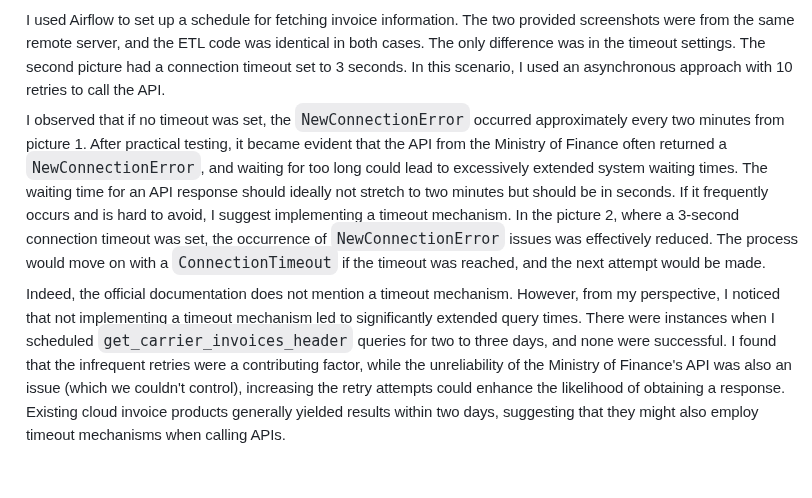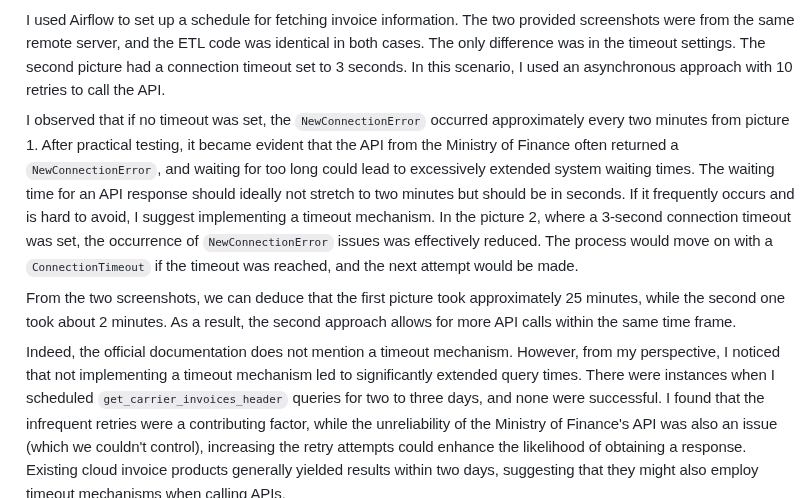--- a/index.html
+++ b/index.html
@@ -24,30 +24,29 @@
     -webkit-font-smoothing: antialiased;
   }
   .doc p {
     margin: 0 0 7px 16px;
   }
   .doc p:last-child {
     margin-bottom: 0;
   }
   .doc code {
     font-family: "DejaVu Sans Mono", "Liberation Mono", monospace;
-    font-size: 11px;
+    font-size: 15px;
     letter-spacing: 0;
     background: var(--code-bg, #ececee);
     color: var(--code-text, #24292f);
-    padding: 2px 6px 3px 6px;
+    padding: 8px 6px 3px 6px;
     border-radius: 8px;
     white-space: nowrap;
   }
 </style>
 </head>
 <body>
 
 <div class="doc">
     <p><span>I used Airflow to set up a schedule for fetching invoice information. The two provided screenshots were from the same remote server, and the ETL code was identical in both cases. The only difference was in the timeout settings. The second picture had a connection timeout set to 3 seconds. In this scenario, I used an asynchronous approach with 10 retries to call the API.</span></p>
     <p><span>I observed that if no timeout was set, the </span><code>NewConnectionError</code><span> occurred approximately every two minutes from picture 1. After practical testing, it became evident that the API from the Ministry of Finance often returned a </span><code>NewConnectionError</code><span>, and waiting for too long could lead to excessively extended system waiting times. The waiting time for an API response should ideally not stretch to two minutes but should be in seconds. If it frequently occurs and is hard to avoid, I suggest implementing a timeout mechanism. In the picture 2, where a 3-second connection timeout was set, the occurrence of </span><code>NewConnectionError</code><span> issues was effectively reduced. The process would move on with a </span><code>ConnectionTimeout</code><span> if the timeout was reached, and the next attempt would be made.</span></p>
-    <p><span>From the two screenshots, we can deduce that the first picture took approximately 25 minutes, while the second one took about 2 minutes. As a result, the second approach allows for more API calls within the same time frame.</span></p>
     <p><span>Indeed, the official documentation does not mention a timeout mechanism. However, from my perspective, I noticed that not implementing a timeout mechanism led to significantly extended query times. There were instances when I scheduled </span><code>get_carrier_invoices_header</code><span> queries for two to three days, and none were successful. I found that the infrequent retries were a contributing factor, while the unreliability of the Ministry of Finance's API was also an issue (which we couldn't control), increasing the retry attempts could enhance the likelihood of obtaining a response. Existing cloud invoice products generally yielded results within two days, suggesting that they might also employ timeout mechanisms when calling APIs.</span></p>
   </div>
 
 </body></html>

